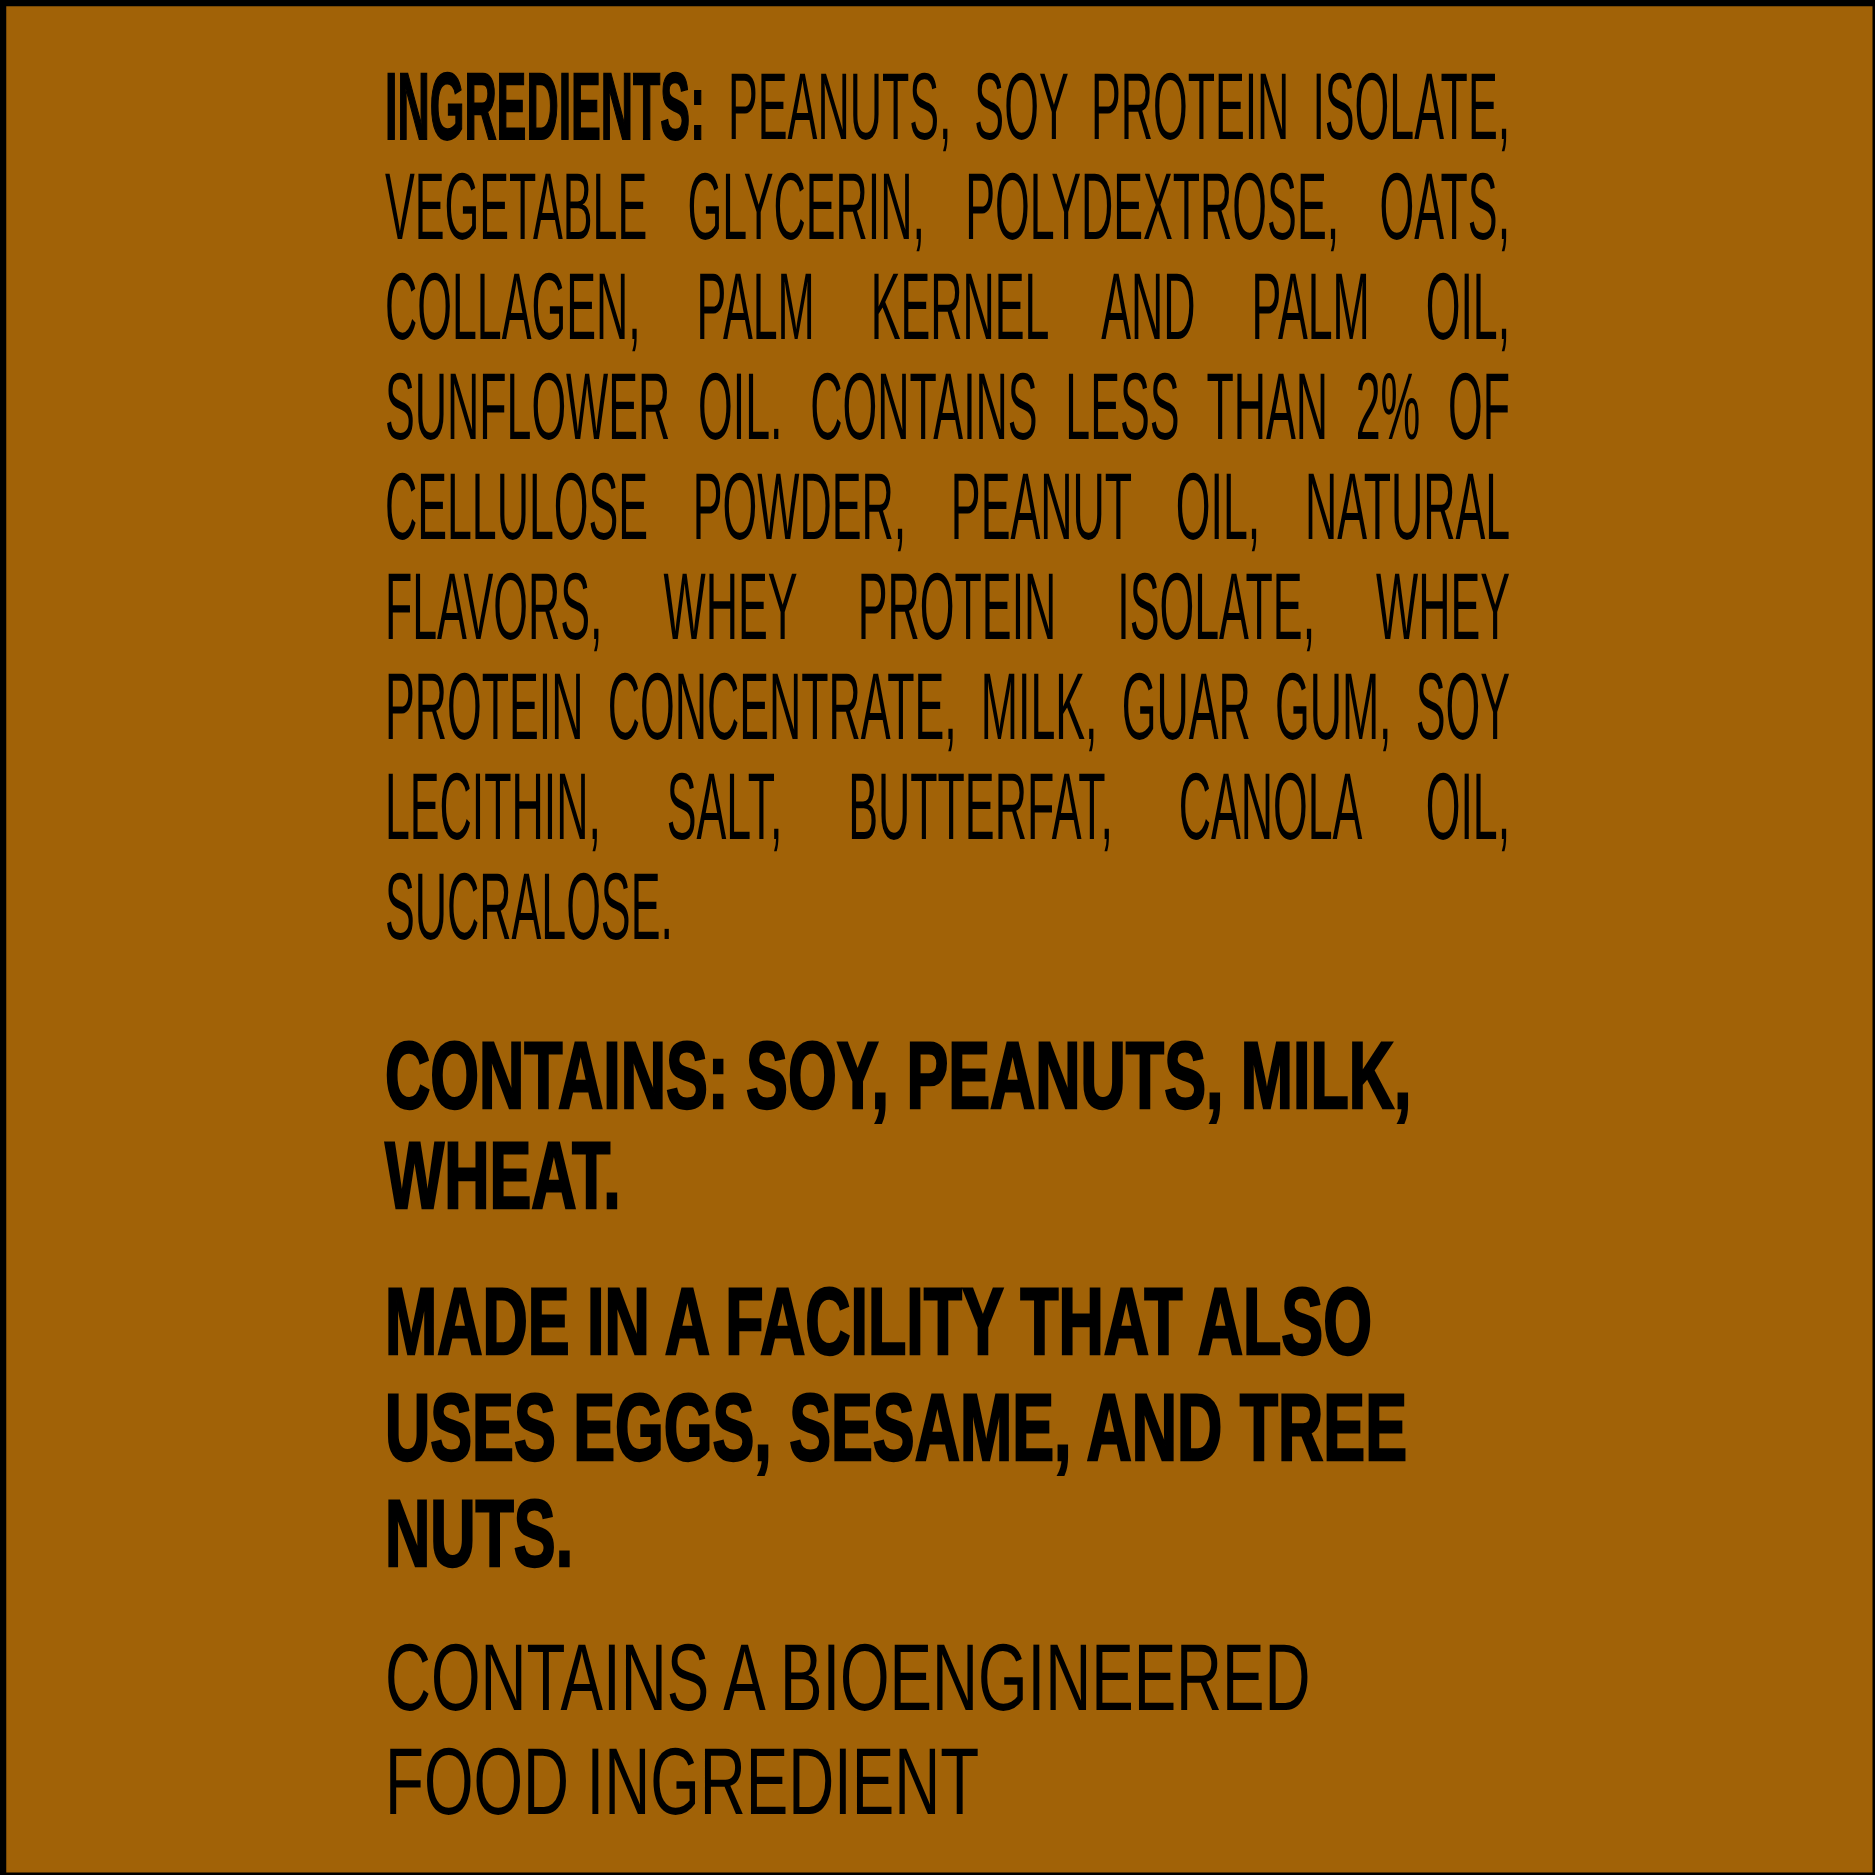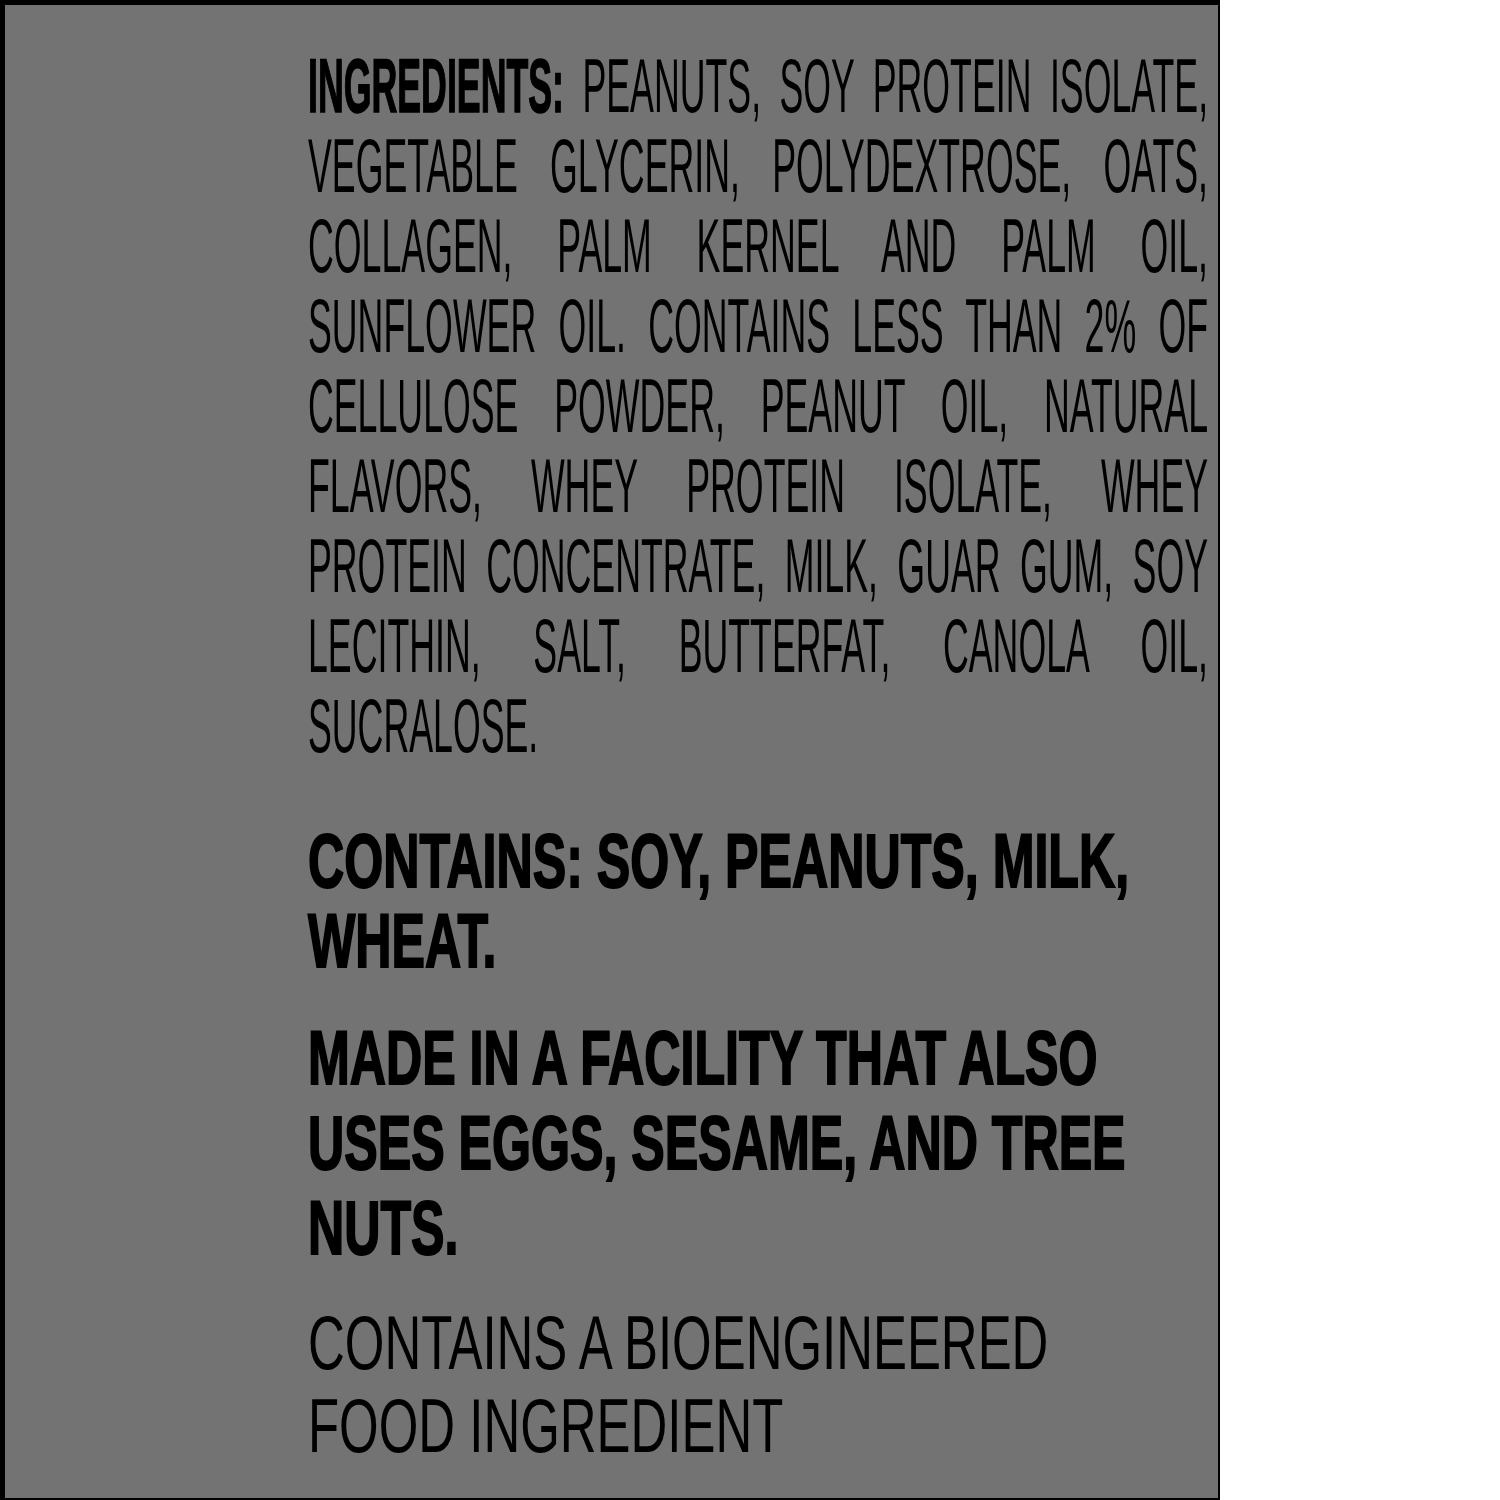--- a/index.html
+++ b/index.html
@@ -6,27 +6,27 @@
     margin: 0;
     padding: 0;
     width: 1500px;
     height: 1500px;
     background: #ffffff;
     overflow: hidden;
   }
   .frame {
     position: absolute;
     left: 0; top: 0;
-    width: 1220px;
+    width: 1500px;
     height: 1500px;
     box-sizing: border-box;
     border-style: solid;
     border-color: #000000;
     border-width: 5px 2px 2px 5px;
-    background: #737373;
+    background: #a16207;
   }
   .label-panel {
     position: absolute;
     left: 303px;
     top: 41px;
     color: #000000;
     font-family: "Liberation Sans", "DejaVu Sans", sans-serif;
   }
   .para {
     transform-origin: 0 0;

